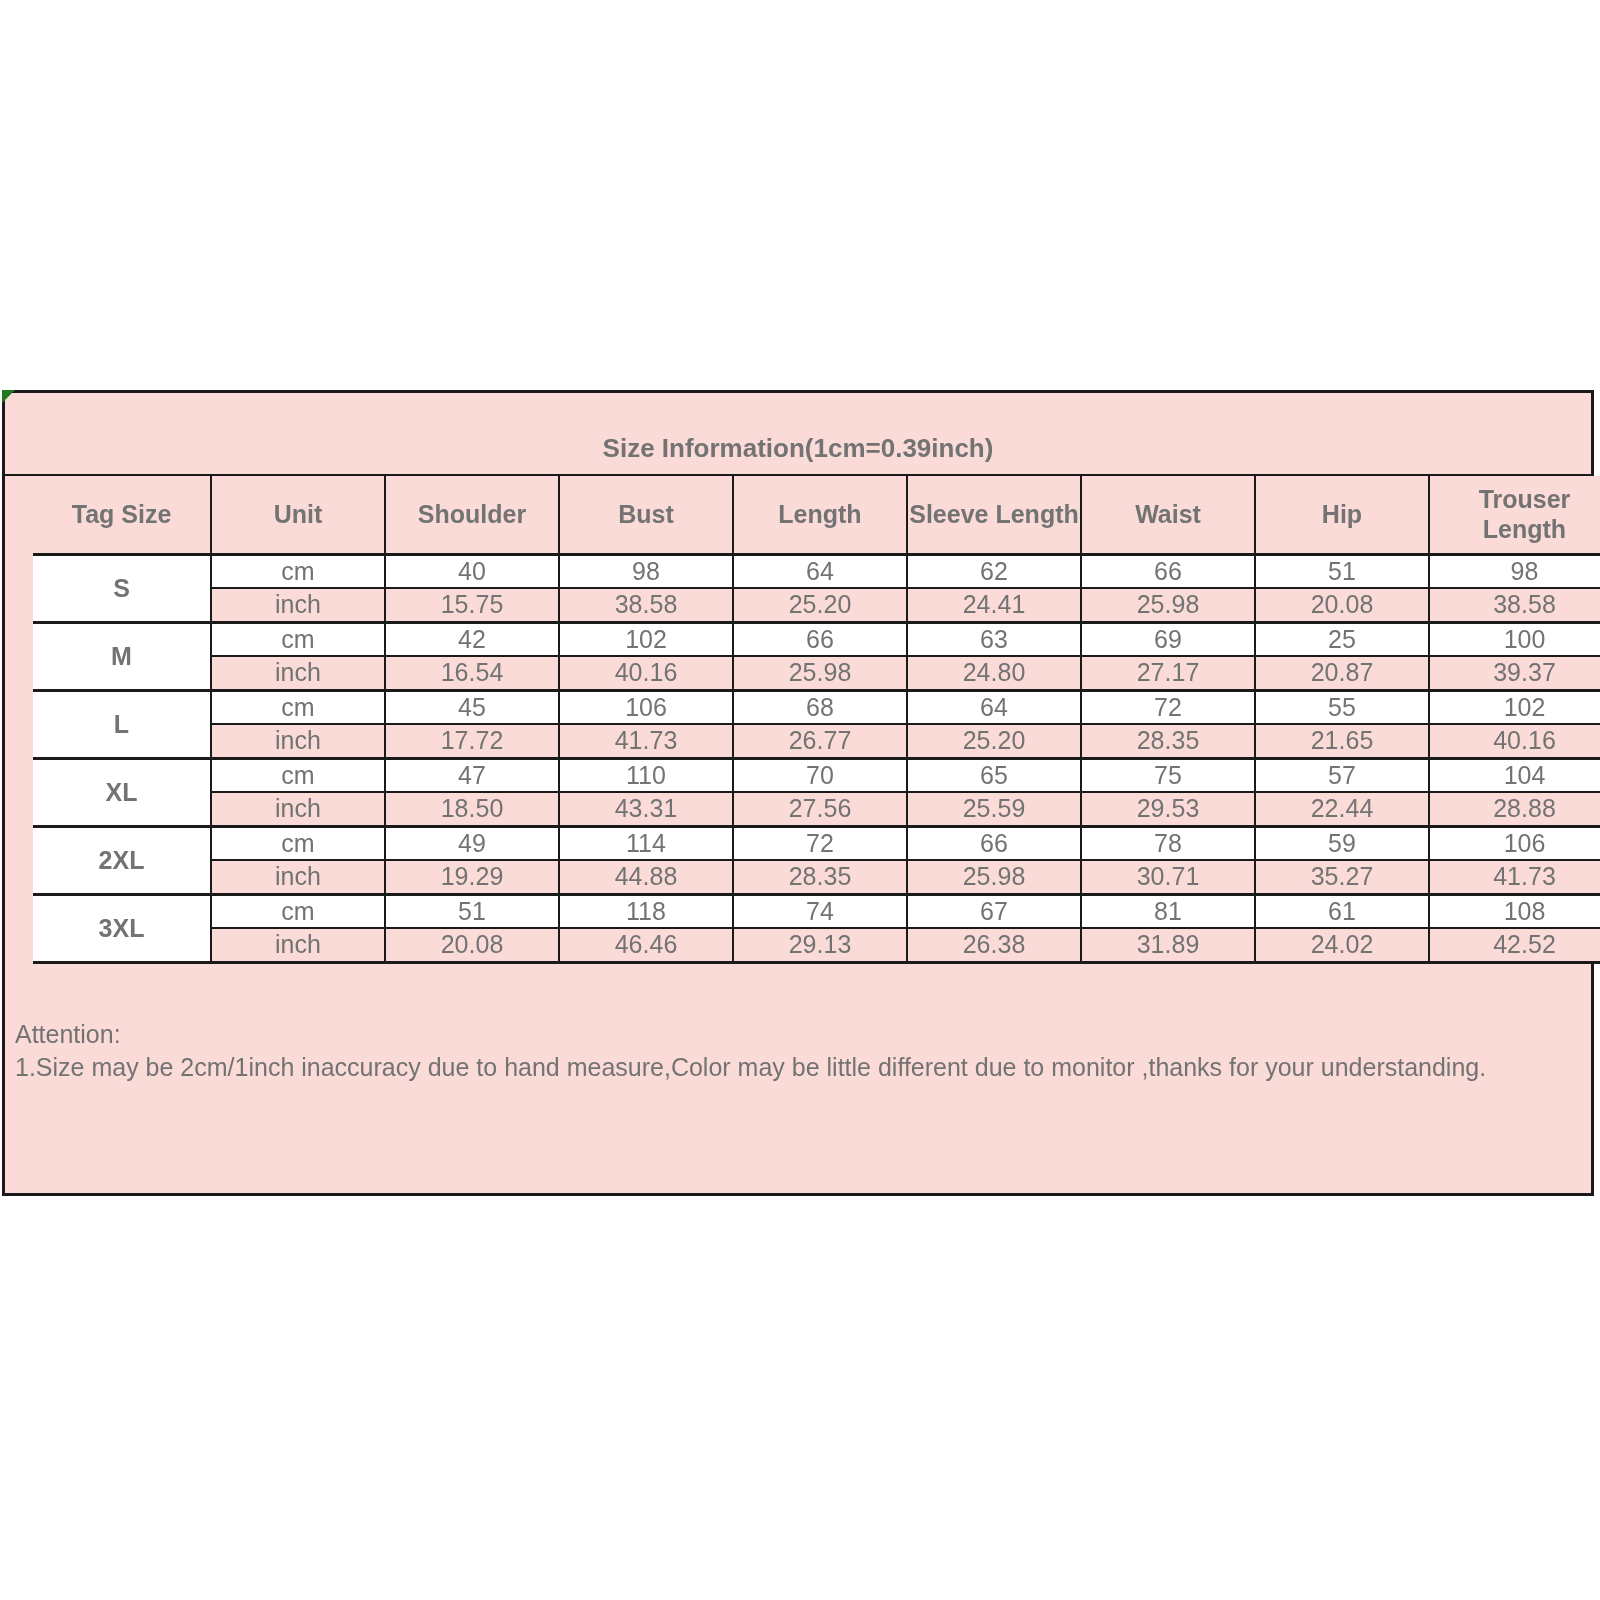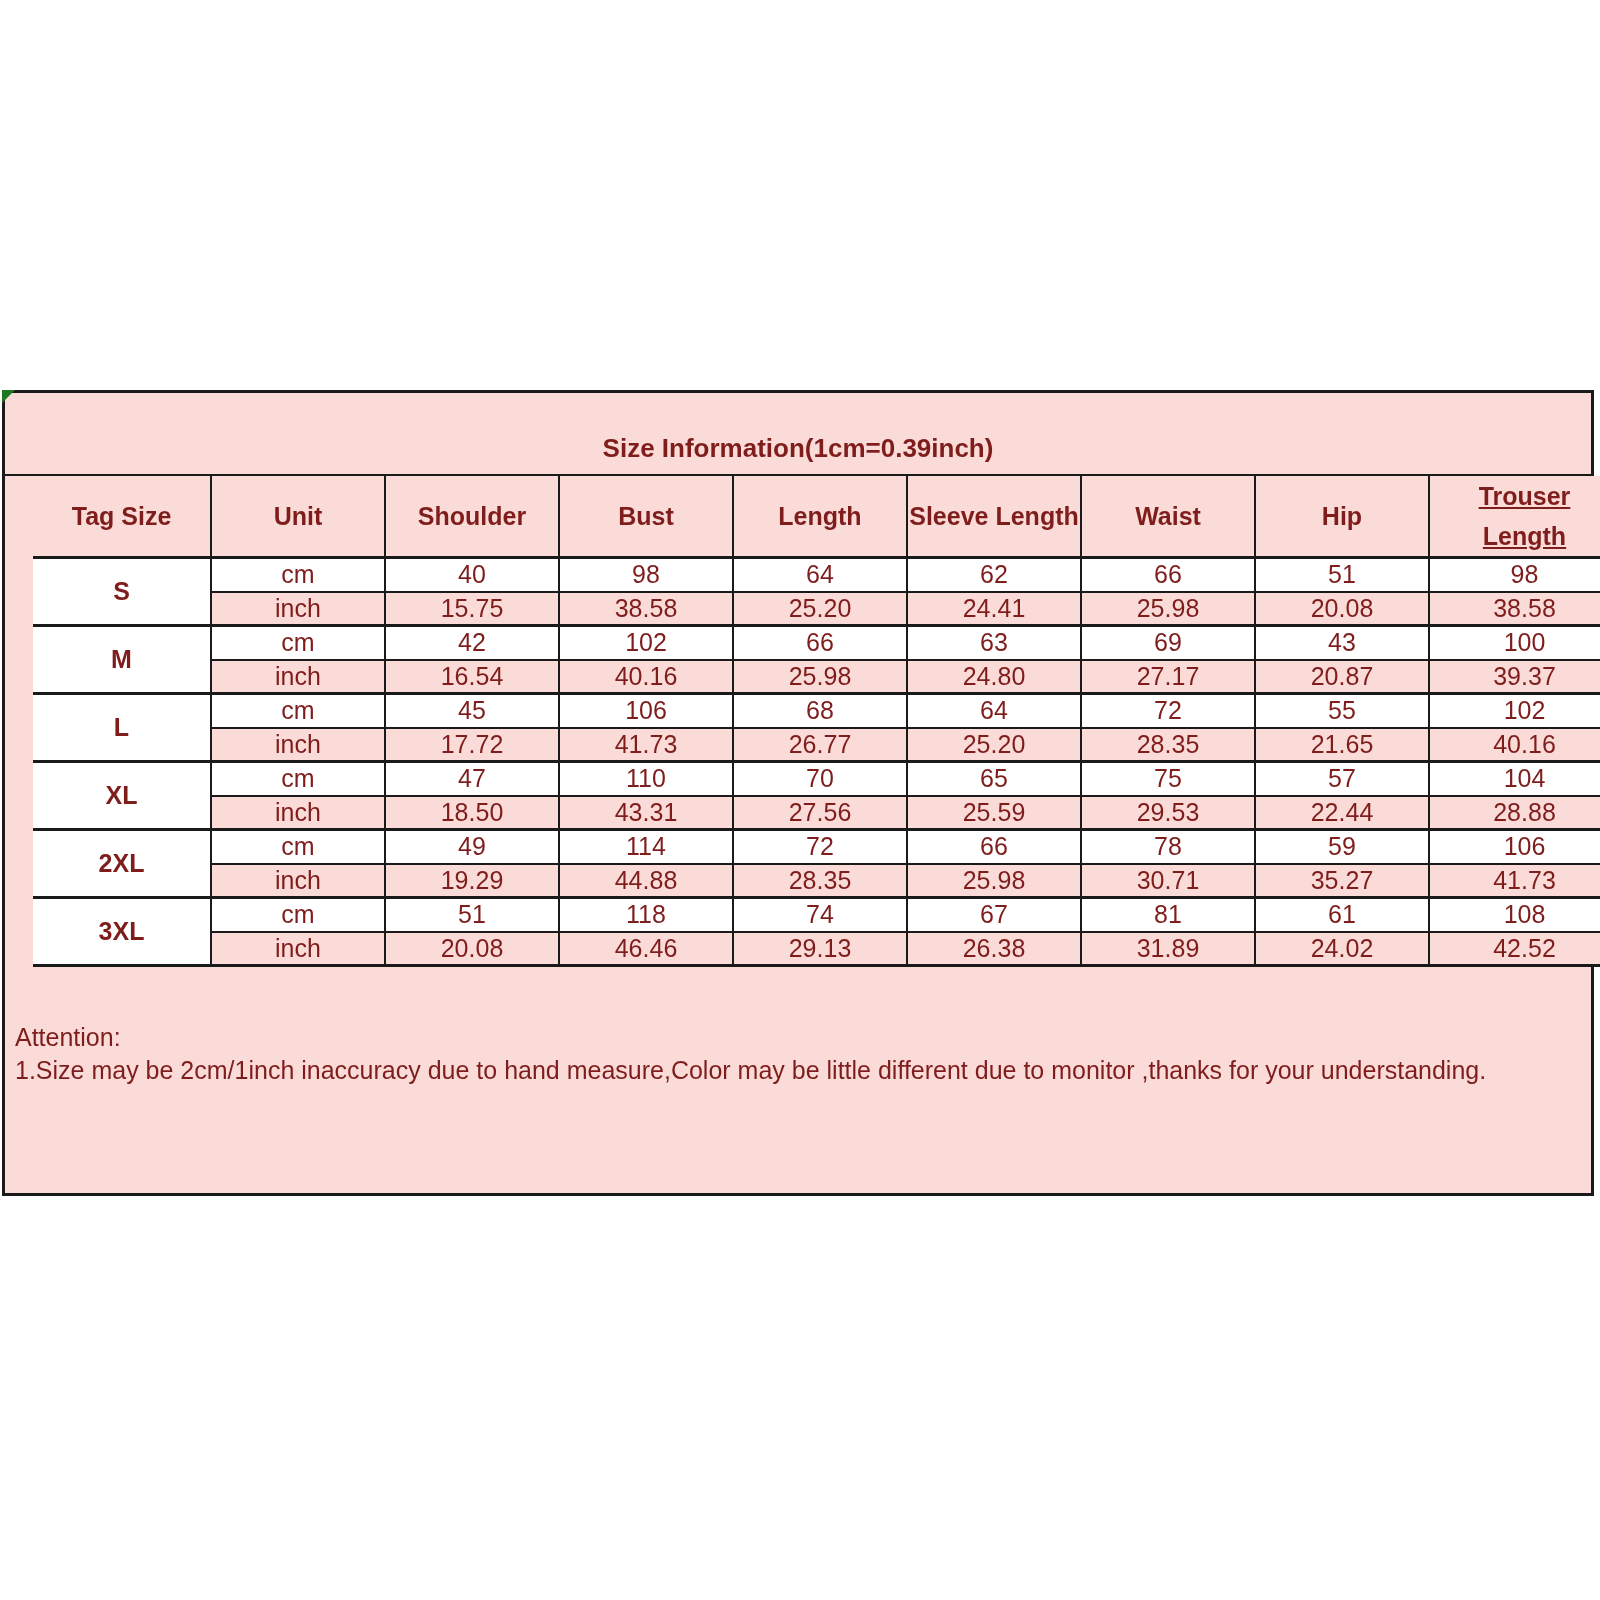--- a/index.html
+++ b/index.html
@@ -4,21 +4,21 @@
 <style>
   * { margin: 0; padding: 0; box-sizing: border-box; }
   html, body { background: #ffffff; }
   .page {
     position: relative;
     width: 1600px;
     height: 1600px;
     background: #ffffff;
     overflow: hidden;
     font-family: "Liberation Sans", sans-serif;
-    color: #7f1d1d;
+    color: #737373;
   }
   .sheet {
     position: absolute;
     left: 2px;
     top: 390px;
     width: 1592px;
     height: 806px;
     background: var(--pink, #fadbd7);
     border: 3px solid var(--border, #1a1a1a);
     display: flex;
@@ -83,21 +83,21 @@
   tr.r-inch { border-bottom: 3px solid var(--border, #1a1a1a); }
   td.tag {
     background: #ffffff;
     font-weight: bold;
     font-size: 27px;
     border-bottom: 3px solid var(--border, #1a1a1a);
   }
   .edge-l { border-left: none !important; }
   .edge-r { border-right: none !important; }
   .th-inner { display: inline-block; }
-  .th-inner.narrow { max-width: 125px; line-height: 40px; text-decoration: underline; }
+  .th-inner.narrow { max-width: 125px; line-height: 30px; }
   .attention {
     flex: 1;
     padding: 54px 16px 0 10px;
     font-size: 25px;
     line-height: 33px;
     background: var(--pink, #fadbd7);
   }
 </style>
 </head>
 <body>
@@ -157,21 +157,21 @@
             <td class="edge-r">38.58</td>
           </tr>
           <tr class="r-cm">
             <td class="tag edge-l" rowspan="2">M</td>
             <td>cm</td>
             <td>42</td>
             <td>102</td>
             <td>66</td>
             <td>63</td>
             <td>69</td>
-            <td>43</td>
+            <td>25</td>
             <td class="edge-r">100</td>
           </tr>
           <tr class="r-inch">
             <td>inch</td>
             <td>16.54</td>
             <td>40.16</td>
             <td>25.98</td>
             <td>24.80</td>
             <td>27.17</td>
             <td>20.87</td>

